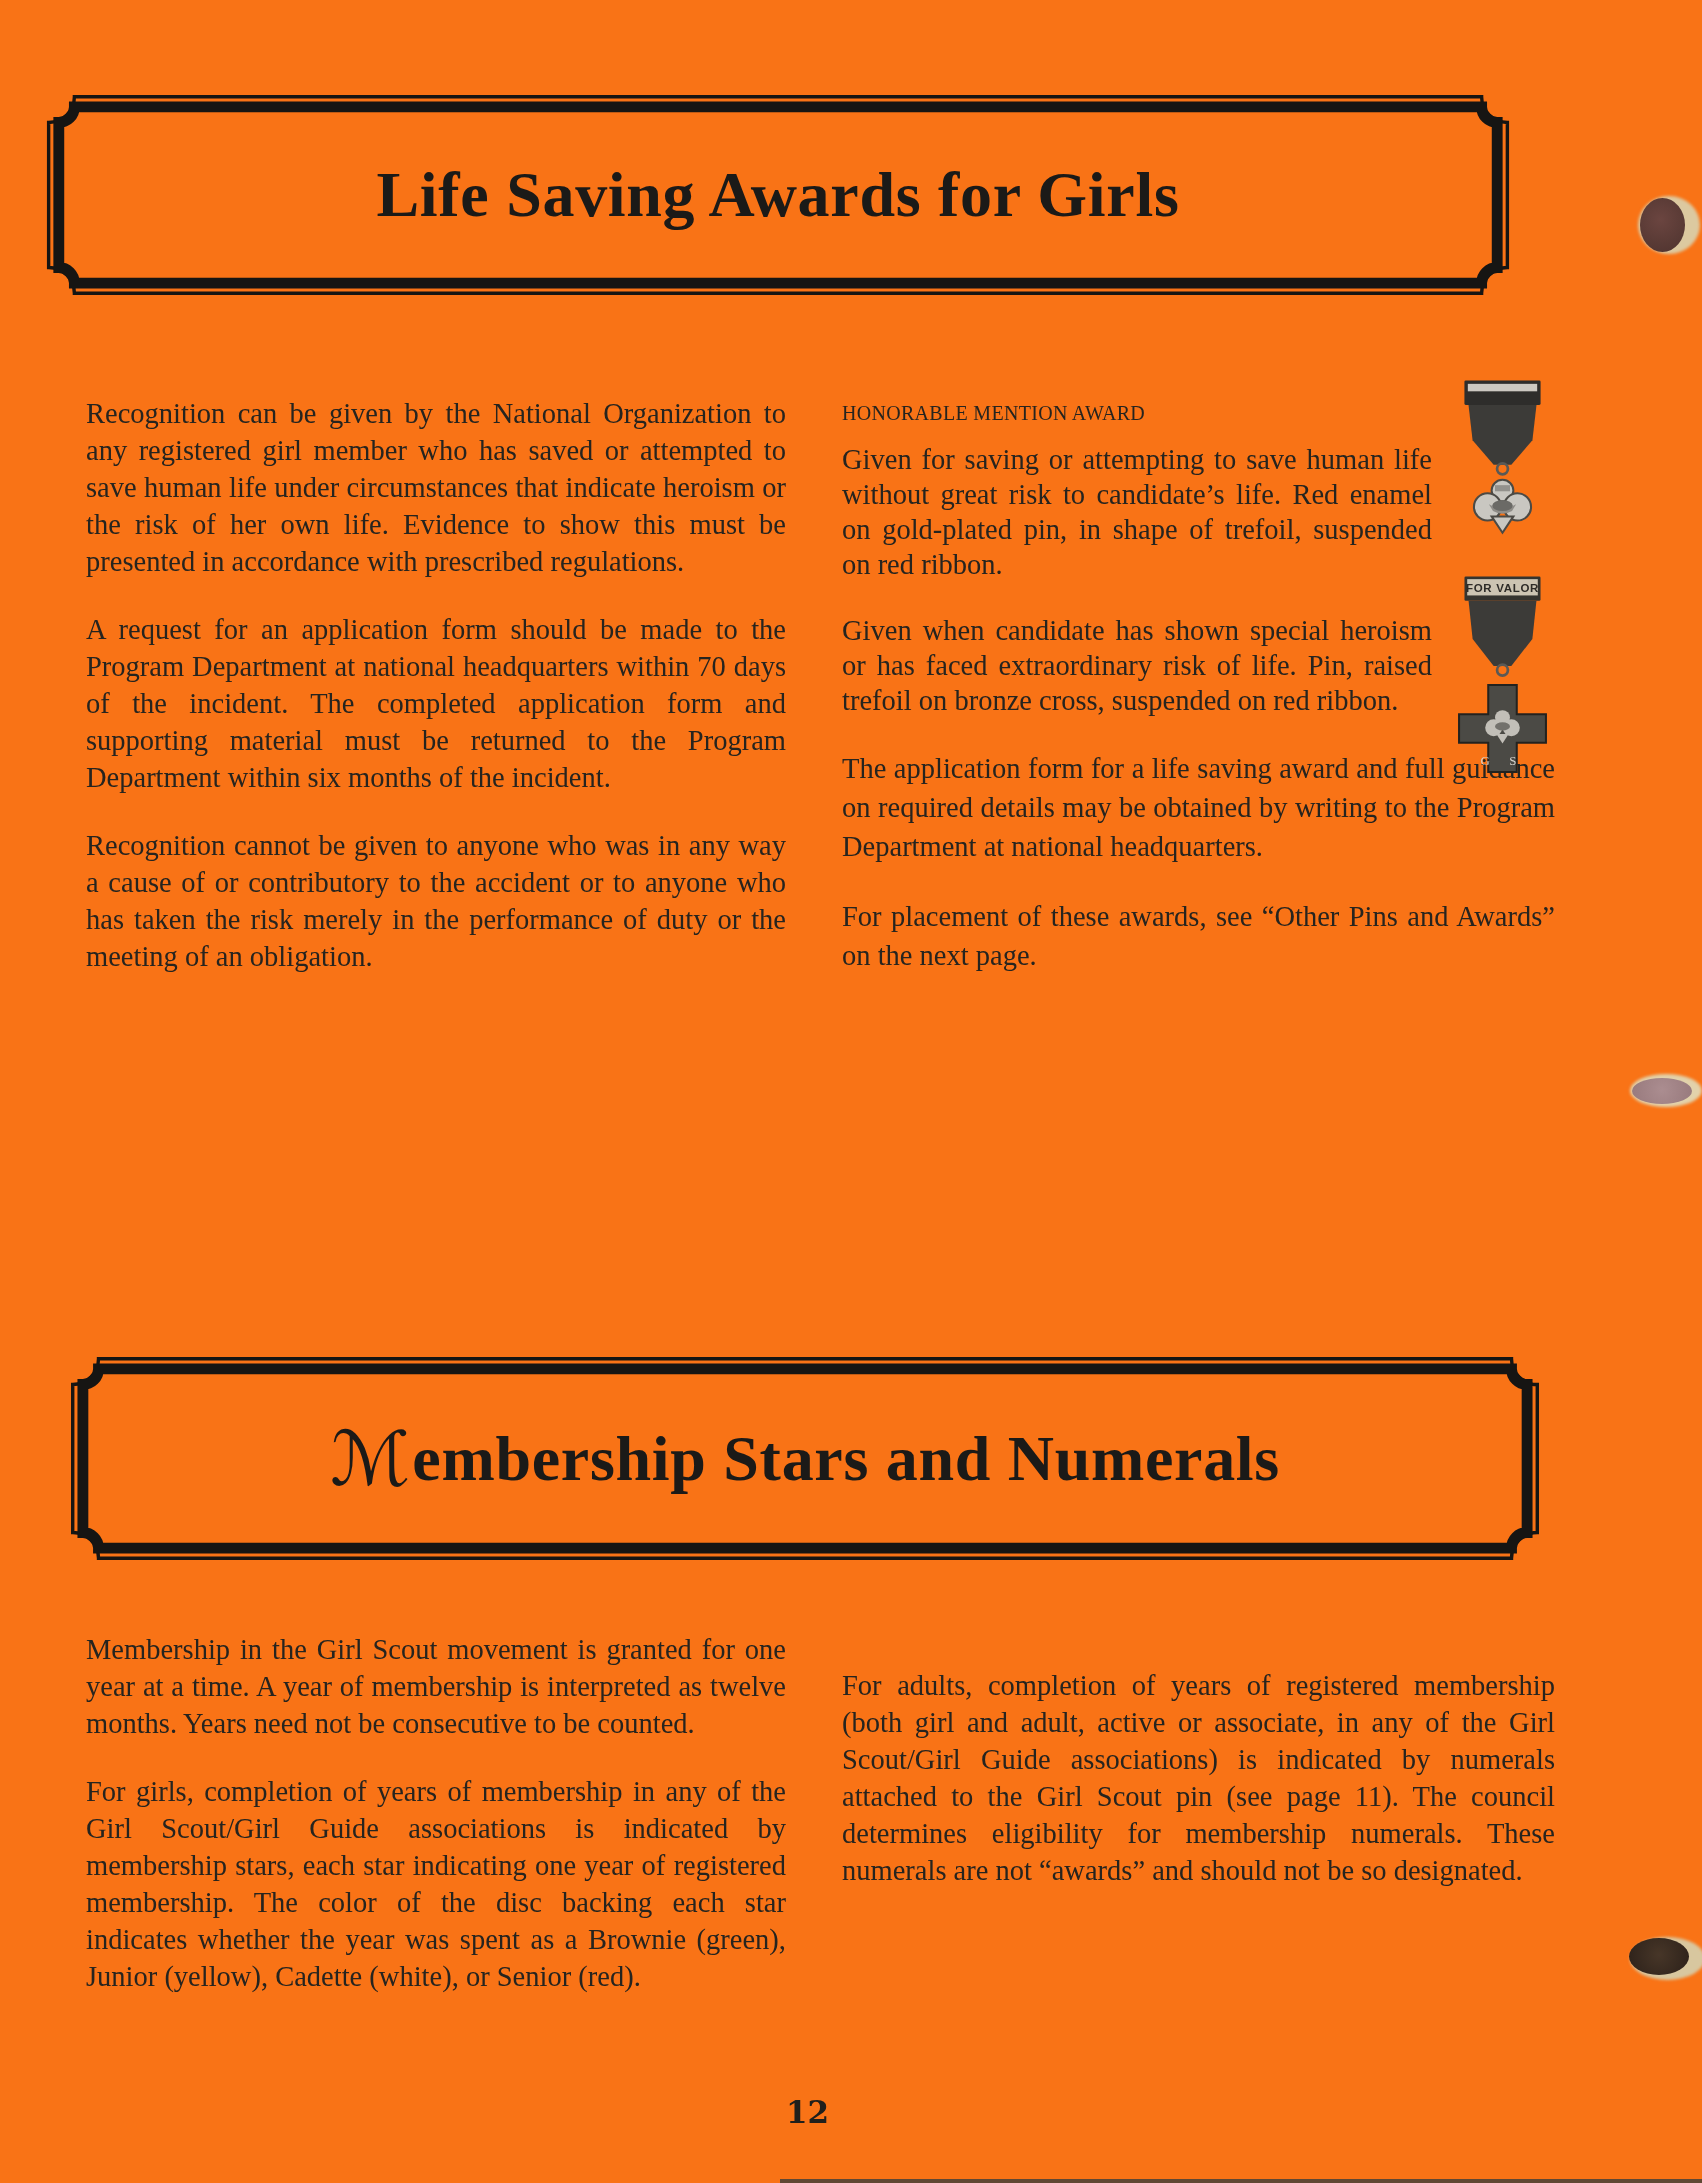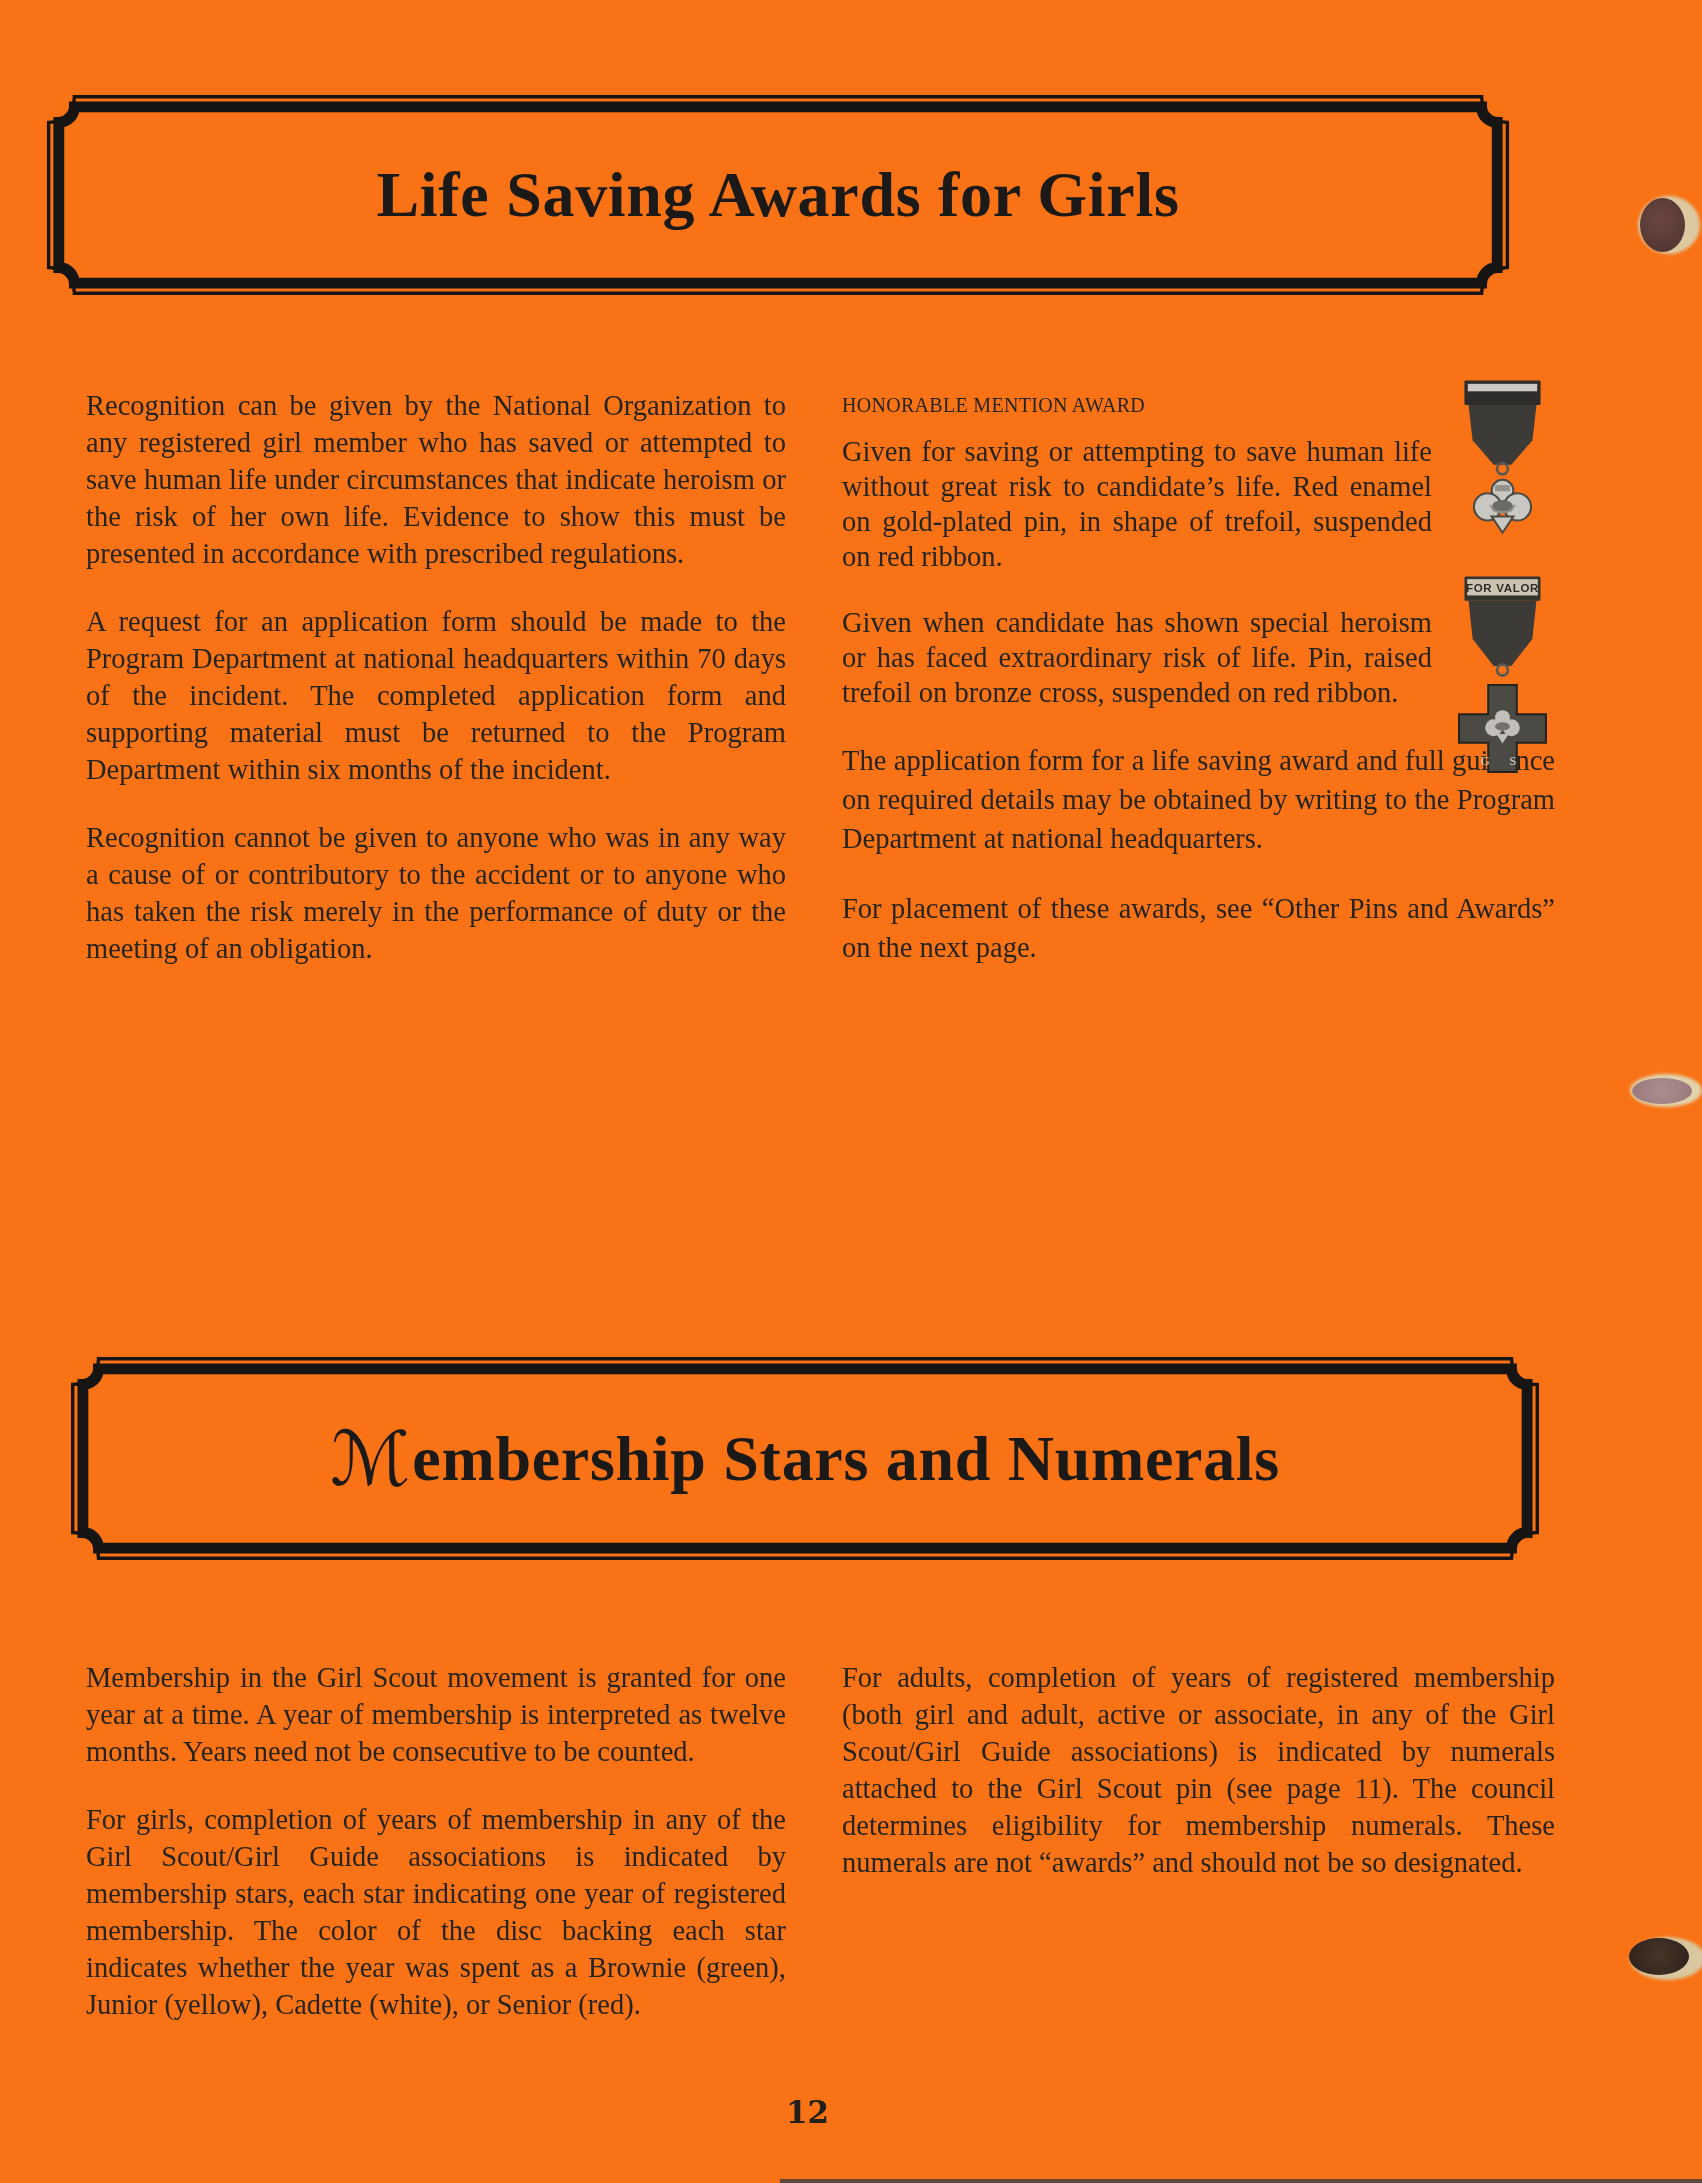--- a/index.html
+++ b/index.html
@@ -22,31 +22,31 @@
     font-size:64px;font-weight:700;letter-spacing:0.7px;
     color:#1b1a18;white-space:nowrap;
   }
   .frame1{left:45px;top:94px;width:1466px;height:202px;}
   .frame2{left:70px;top:1356px;width:1470px;height:205px;}
   .title-lead{
     font-family:"DejaVu Sans", sans-serif;
     font-size:75px;font-weight:400;margin-right:1.4px;
   }
   
-  .col{position:absolute;text-align:justify;font-size:28.5px;line-height:37px;}
+  .col{position:absolute;text-align:justify;font-size:28.5px;line-height:37px;margin-top:8px;}
   .col p{margin:0 0 31px 0;}
   .s1-left{left:86px;top:387px;width:700px;}
   .s1-right{left:842px;top:387px;width:713px;}
   .s1-right h3{
     margin:0 0 9.5px 0;font-size:20px;font-weight:400;
     letter-spacing:0.3px;text-align:left;white-space:nowrap;
   }
   .award-body{width:590px;line-height:35px;margin:0 0 27px 0;}
   .wide{width:713px;line-height:39px;margin:0 0 30px 0;}
-  .s2-left{left:86px;top:1659px;width:700px;}
+  .s2-left{left:86px;top:1623px;width:700px;}
   .s2-right{left:842px;top:1659px;width:713px;}
   
   .medal{position:absolute;}
   .medal1{left:1444px;top:375px;width:117px;height:204px;}
   .medal2{left:1444px;top:571px;width:117px;height:224px;text-align:center;}
   
   .page-number{
     position:absolute;left:760px;top:2094px;width:95px;
     text-align:center;font-family:"DejaVu Serif", serif;
     font-size:31px;font-weight:700;color:#21201c;

